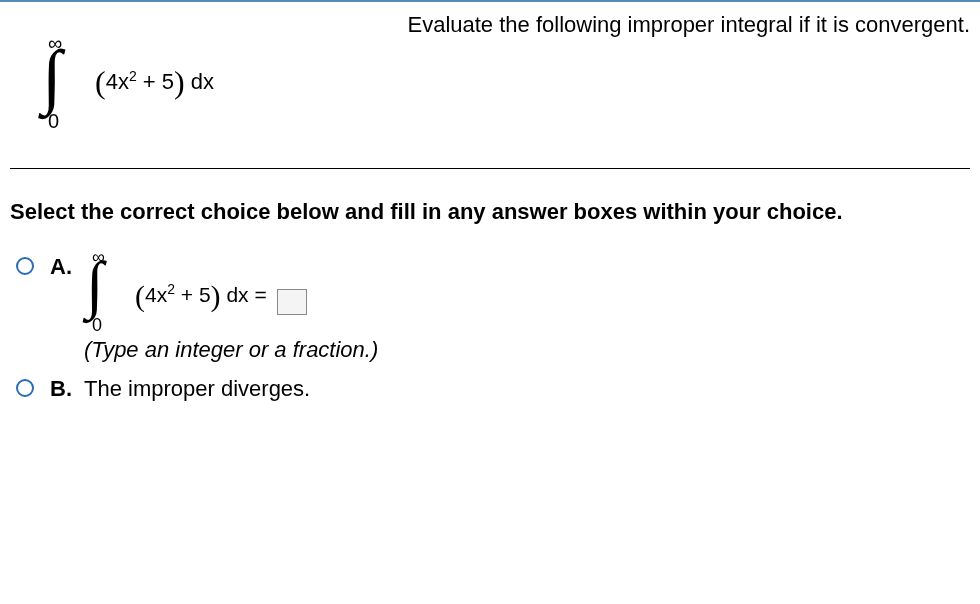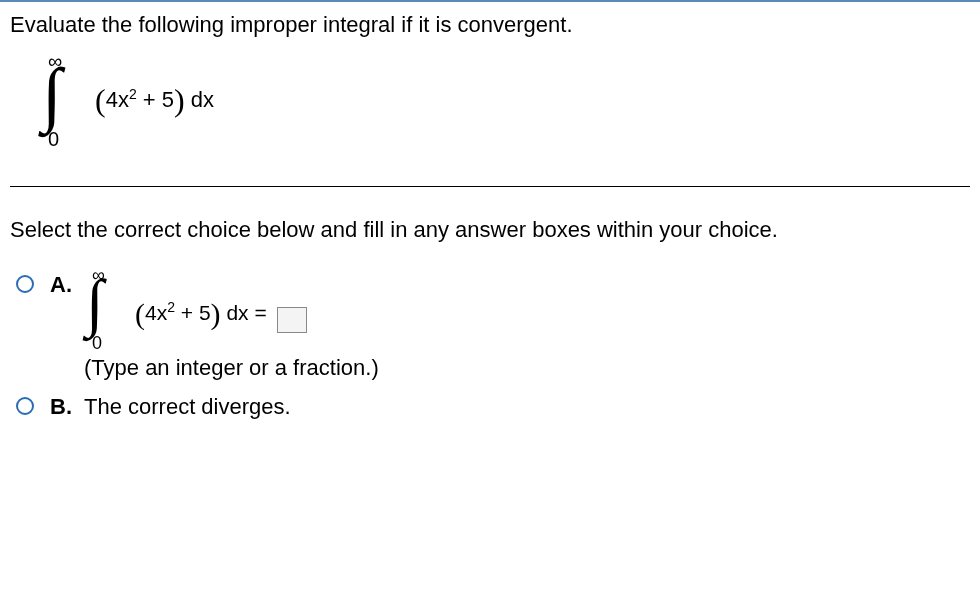--- a/index.html
+++ b/index.html
@@ -14,21 +14,21 @@
   }
   .top-border {
     height: 2px;
     background: #5a8bb8;
     margin-bottom: 2px;
   }
   .content {
     padding: 8px 10px 10px 10px;
   }
   .question-text {
-    margin-bottom: 18px;
+    text-align: right;
   }
   .integral-display {
     position: relative;
     margin-left: 28px;
     margin-bottom: 30px;
     height: 90px;
   }
   .int-upper {
     position: absolute;
     left: 10px;
@@ -66,20 +66,21 @@
     font-size: 14px;
     vertical-align: 8px;
   }
   .divider {
     border: none;
     border-top: 1px solid #000;
     margin: 40px 0 30px 0;
   }
   .instruction {
     margin-bottom: 28px;
+    font-weight: bold;
   }
   .choices {
     padding-left: 6px;
   }
   .choice-row {
     display: flex;
     align-items: flex-start;
     margin-bottom: 12px;
   }
   .radio {
@@ -120,20 +121,21 @@
     height: 26px;
     border: 1px solid #888;
     background: #f4f4f4;
     vertical-align: -4px;
     margin-left: 4px;
     text-align: center;
     font-size: 18px;
   }
   .hint {
     color: #000;
+    font-style: italic;
   }
 </style>
 </head>
 <body>
 
 <div class="top-border"></div>
 
 <div class="content">
 
   <div class="question-text">Evaluate the following improper integral if it is convergent.</div>
@@ -166,17 +168,17 @@
             <span class="answer-box" contenteditable="true" style=""></span>
           </span>
         </div>
         <div class="hint">(Type an integer or a fraction.)</div>
       </div>
     </div>
 
     <div class="choice-row">
       <div class="radio"></div>
       <div class="choice-letter">B.</div>
-      <div class="choice-b-body">The correct diverges.</div>
+      <div class="choice-b-body">The improper diverges.</div>
     </div>
 
   </div>
 </div>
 
 </body></html>

